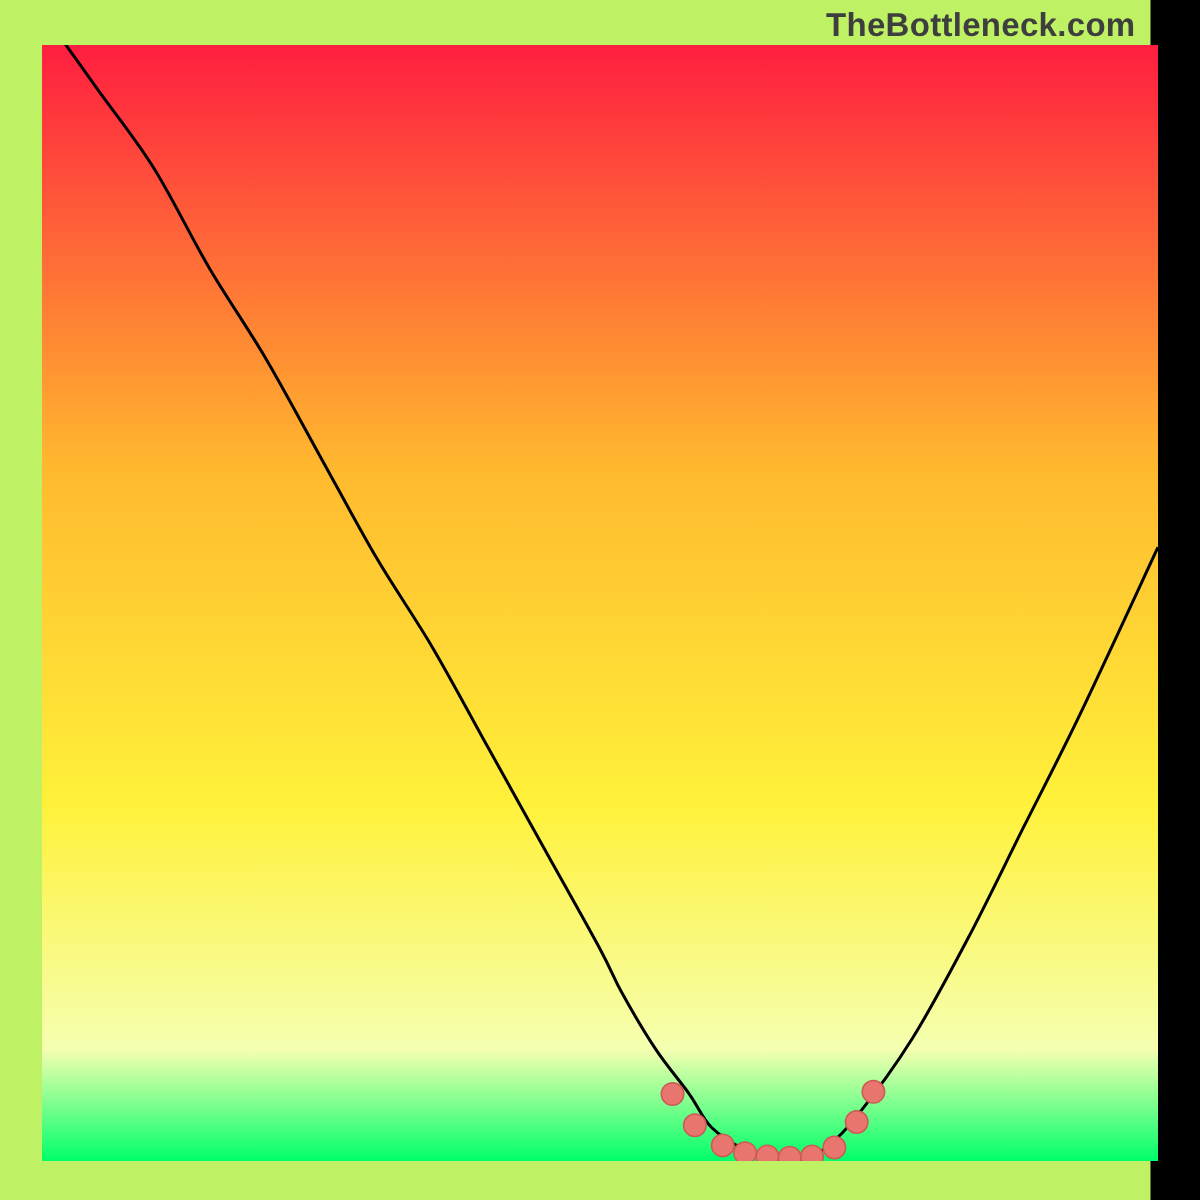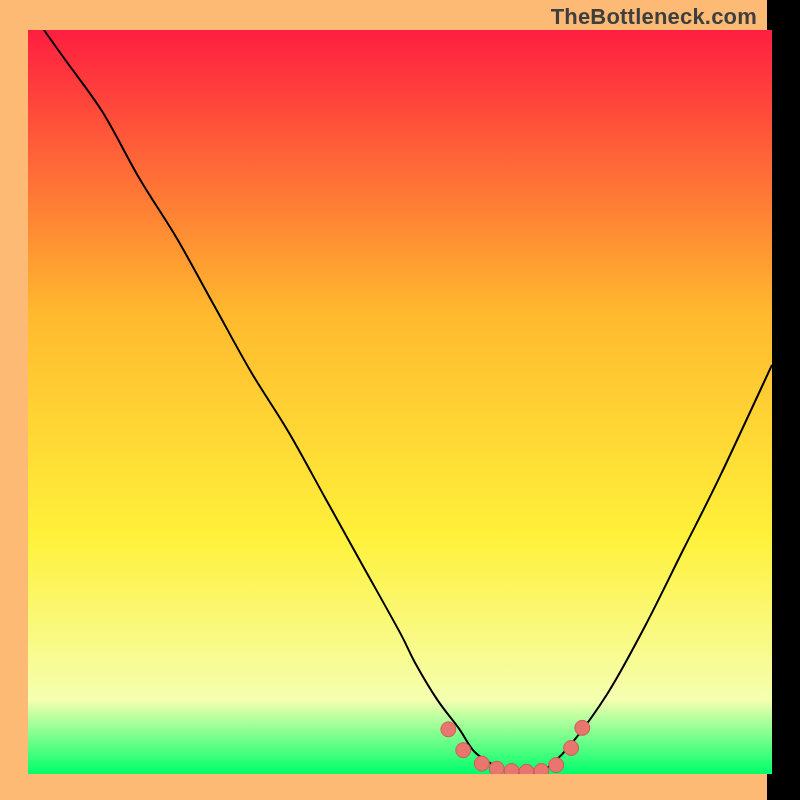--- a/index.html
+++ b/index.html
@@ -10,21 +10,21 @@
     background: #000;
     font-family: Arial, Helvetica, sans-serif;
     overflow: hidden;
   }
   .frame {
     position: absolute;
     left: 0;
     top: 0;
     width: 767px;
     height: 800px;
-    background: #fdba74;
+    background: #bef264;
   }
   .watermark {
     position: absolute;
     top: 4px;
     right: 10px;
     color: #3e3e3e;
     font-size: 22px;
     font-weight: 600;
     letter-spacing: 0.2px;
     user-select: none;

